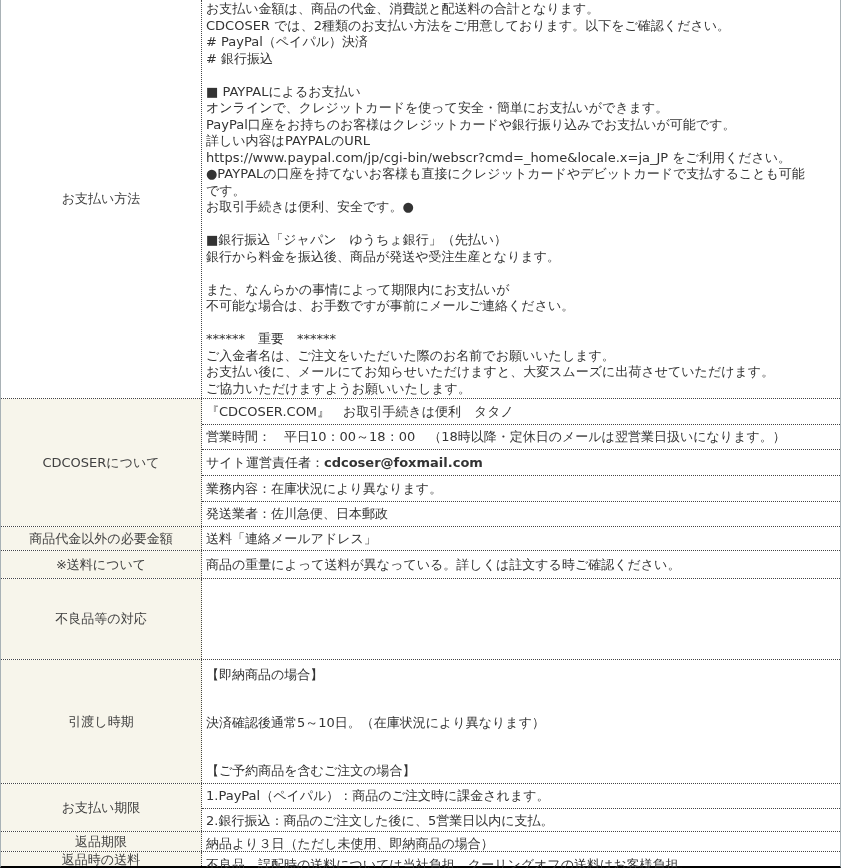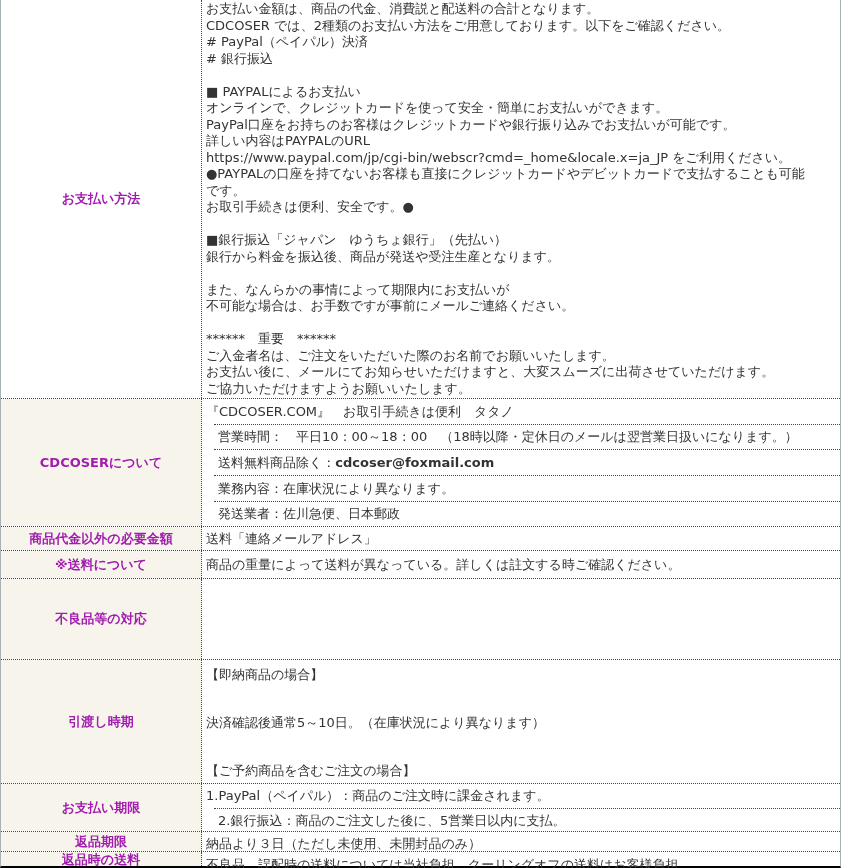--- a/index.html
+++ b/index.html
@@ -20,33 +20,33 @@
   .row + .row { border-top: 1px dotted #444444; }
   .hcell {
     flex: 0 0 201px;
     width: 201px;
     border-right: 1px dotted #444444;
     background: #f7f5eb;
     display: flex;
     align-items: center;
     justify-content: center;
     text-align: center;
-    font-weight: bold;
+    font-weight: normal;
     padding: 0 6px;
-    color: #a21caf;
+    color: #404040;
   }
   .hcell.white { background: #ffffff; }
   .ccell {
     flex: 1 1 auto;
     min-width: 0;
     display: flex;
     flex-direction: column;
   }
   .sub { padding: 12px 4px; overflow: hidden; }
-  .sub + .sub { border-top: 1px dotted #444444; margin-left: 12px; }
+  .sub + .sub { border-top: 1px dotted #444444; }
   .ccell > .sub:only-child { flex: 1 1 auto; }
   .vc { display: flex; align-items: center; }
   .lines { white-space: pre-line; }
   .pm-text { line-height: 16.5px; padding-top: 1px; }
   .dt-text { line-height: 24px; padding-top: 3px; }
   .wrap2 { line-height: 15.5px; }
   .tight { line-height: 14px; }
   .lh13 { line-height: 13px; }
   .bold { font-weight: bold; }
 </style>
@@ -88,21 +88,21 @@
   </div>
 
   <div class="row" style="height:128px">
     <div class="hcell">
       <span>CDCOSERについて</span>
     </div>
     <div class="ccell">
       <div class="sub vc" style="height:25px">『CDCOSER.COM』　お取引手続きは便利　タタノ</div>
       <div class="sub vc" style="height:25px">営業時間：　平日10：00～18：00　（18時以降・定休日のメールは翌営業日扱いになります。）</div>
       <div class="sub vc" style="height:26px">
-        <span>送料無料商品除く：</span>
+        <span>サイト運営責任者：</span>
           <span class="bold">cdcoser@foxmail.com</span>
       </div>
       <div class="sub vc" style="height:26px">業務内容：在庫状況により異なります。</div>
       <div class="sub vc" style="height:25px">発送業者：佐川急便、日本郵政</div>
     </div>
   </div>
 
   <div class="row" style="height:24px">
     <div class="hcell">
       <span>商品代金以外の必要金額</span>
@@ -150,21 +150,21 @@
       <div class="sub vc" style="height:24px">1.PayPal（ペイパル）：商品のご注文時に課金されます。</div>
       <div class="sub vc" style="height:23px">2.銀行振込：商品のご注文した後に、5営業日以内に支払。</div>
     </div>
   </div>
 
   <div class="row" style="height:20px">
     <div class="hcell">
       <span>返品期限</span>
     </div>
     <div class="ccell">
-      <div class="sub vc tight">納品より３日（ただし未使用、未開封品のみ）</div>
+      <div class="sub vc tight">納品より３日（ただし未使用、即納商品の場合）</div>
     </div>
   </div>
 
   <div class="row" style="height:15px">
     <div class="hcell lh13">
       <span>返品時の送料</span>
     </div>
     <div class="ccell">
       <div class="sub vc lh13">不良品、誤配時の送料については当社負担。クーリングオフの送料はお客様負担。</div>
     </div>

